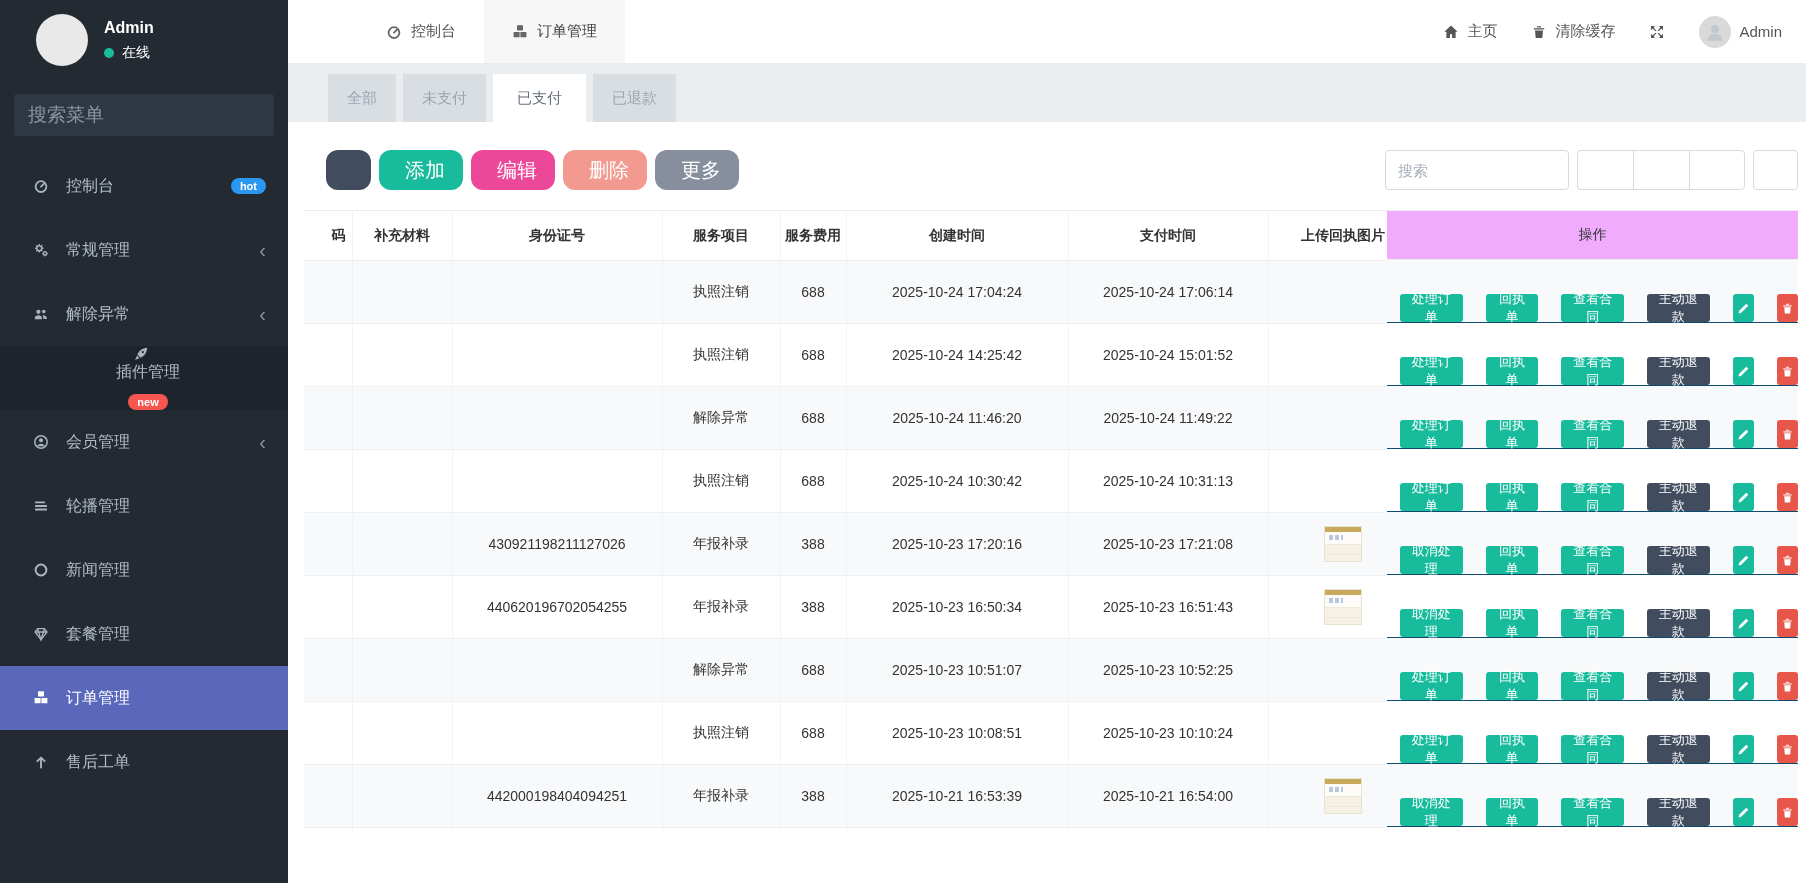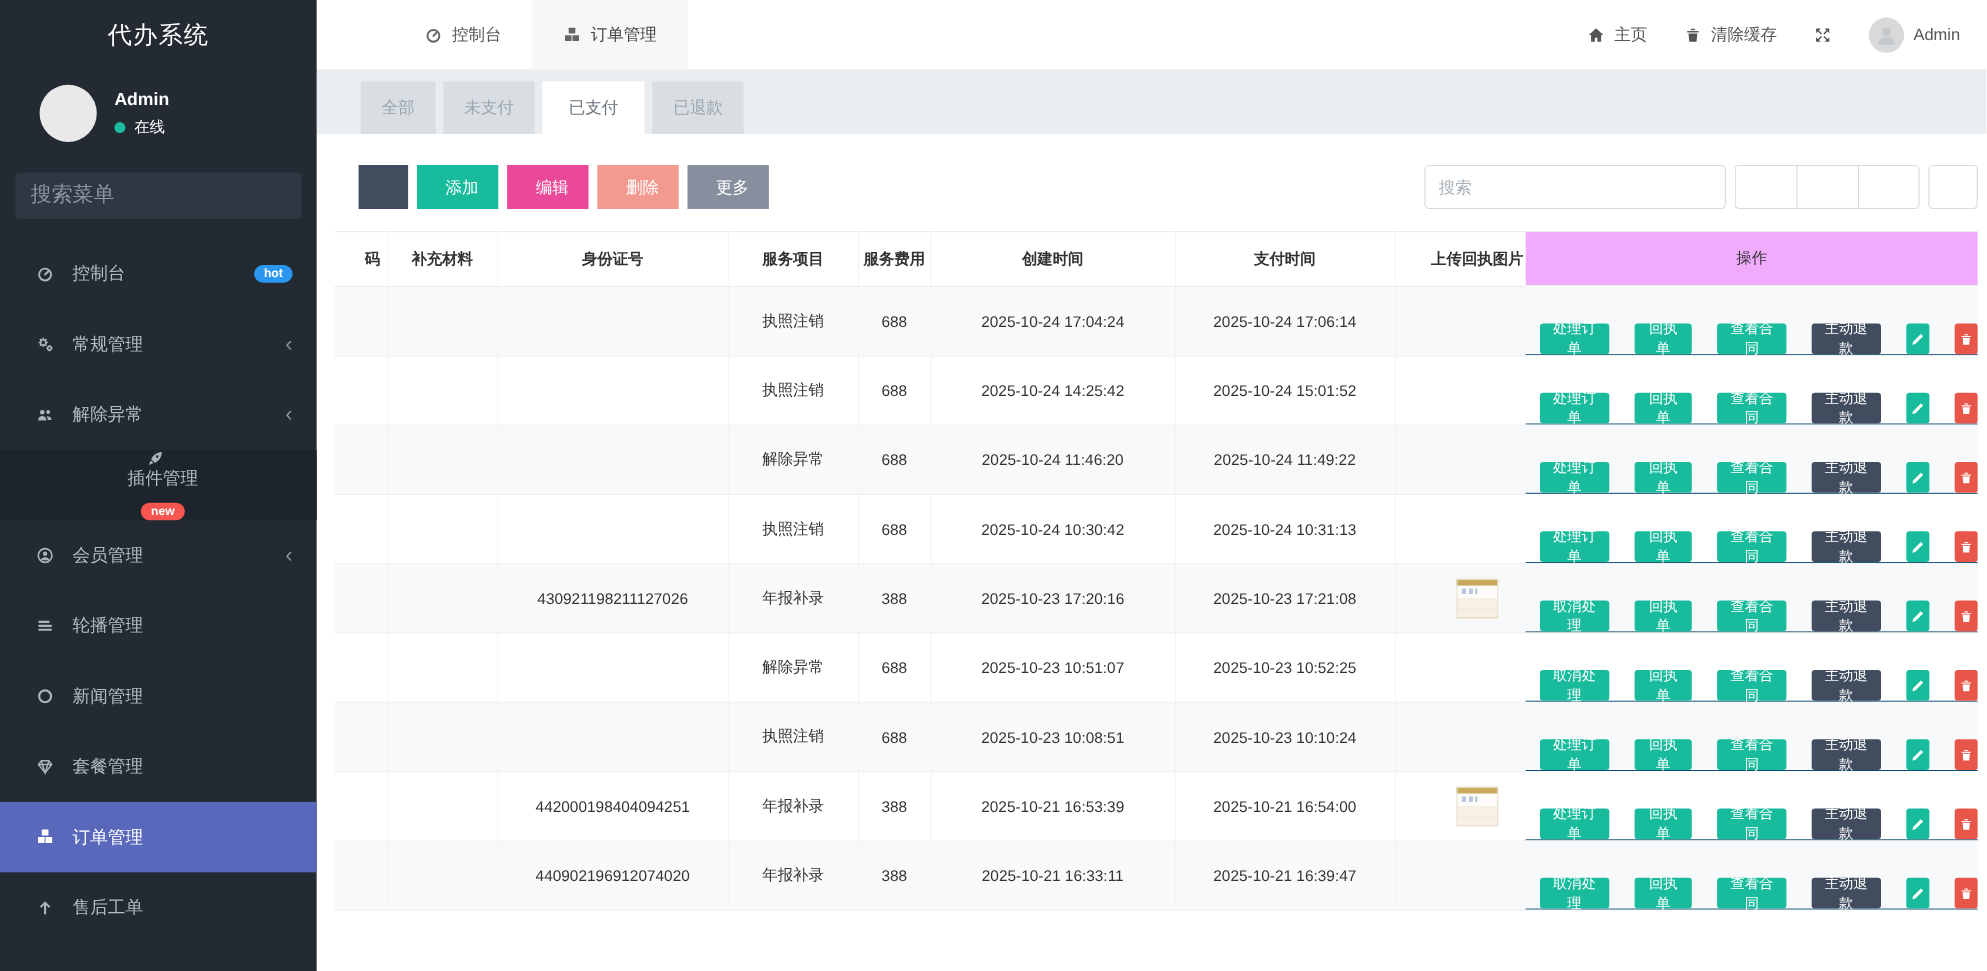--- a/index.html
+++ b/index.html
@@ -54,31 +54,31 @@
   
   .filter-bar { height:59px; background:#e9edf0; display:flex; align-items:flex-end; padding-left:40px; }
   .f-tab { height:48px; display:flex; align-items:center; padding:0 19px; margin-right:7px;
     background:#d9dee3; color:#9aa6b0; font-size:15px; cursor:pointer; }
   .f-tab.active { background:#fff; color:#68727c; padding:0 24px; }
 
   
   .content { flex:1; background:#fff; padding:28px 8px 0 16px; overflow:hidden; }
   .toolbar { display:flex; align-items:center; }
   .tb-left { display:flex; gap:8px; margin-left:22px; }
-  .btn { height:40px; border:none; border-radius:0; color:#fff; font-size:15px; cursor:pointer;
+  .btn { height:40px; border:none; border-radius:12px; color:#fff; font-size:20px; cursor:pointer;
     display:inline-flex; align-items:center; gap:8px; padding:0 18px;
     font-family:"Liberation Sans","DejaVu Sans",sans-serif; }
   .btn .icon { color:#fff; }
   .btn-refresh { background:#414d5f; width:45px; justify-content:center; padding:0; }
   .btn-add { background:#18bc9c; }
   .btn-edit { background:#ec4899; }
   .btn-del { background:#f29a8f; }
   .btn-more { background:#878e9d; }
   .tb-right { margin-left:auto; display:flex; align-items:center; gap:8px; }
-  .search-input { width:274px; height:40px; border:1px solid #d5d9dd; border-radius:4px;
+  .search-input { width:184px; height:40px; border:1px solid #d5d9dd; border-radius:4px;
     font-size:15px; padding:0 12px; color:#333; outline:none; }
   .search-input::placeholder { color:#a8b0b8; }
   .btn-group { display:flex; }
   .wbtn { height:40px; background:#fff; border:1px solid #d7dbdf; color:#454c55; cursor:pointer;
     display:inline-flex; align-items:center; justify-content:center; gap:5px; width:56px; }
   .btn-group .wbtn { border-right-width:0; }
   .btn-group .wbtn:first-child { border-radius:4px 0 0 4px; }
   .btn-group .wbtn:last-child { border-radius:0 4px 4px 0; border-right-width:1px; }
   .wbtn.single { width:45px; border-radius:4px; }
   .caret { color:#454c55; }
@@ -114,21 +114,20 @@
   .obtn.iconbtn { width:27px; padding:0; }
   .obtn.red { background:#e8564a; }
   .obtn .icon svg { width:13px; height:13px; }
 </style>
 </head>
 <body>
 
 <div class="app">
 
   <aside class="sidebar">
-    <div class="brand">代办系统</div>
     <div class="user-panel">
       <div class="avatar-lg">
           <span class="icon"></span>
         </div>
       <div class="user-meta">
         <div class="user-name">Admin</div>
         <div class="user-status">
           <span class="status-dot"></span>
           <span>在线</span>
         </div>
@@ -461,20 +460,33 @@
                 <td>2025-10-23 17:20:16</td>
                 <td>2025-10-23 17:21:08</td>
                 <td>
                   <div class="thumb"></div>
                 </td>
                 <td></td>
               </tr>
               <tr>
                 <td></td>
                 <td></td>
+                <td>440620196702054255</td>
+                <td>年报补录</td>
+                <td>388</td>
+                <td>2025-10-23 16:50:34</td>
+                <td>2025-10-23 16:51:43</td>
+                <td>
+                  <div class="thumb"></div>
+                </td>
+                <td></td>
+              </tr>
+              <tr>
+                <td></td>
+                <td></td>
                 <td></td>
                 <td>解除异常</td>
                 <td>688</td>
                 <td>2025-10-23 10:51:07</td>
                 <td>2025-10-23 10:52:25</td>
                 <td></td>
                 <td></td>
               </tr>
               <tr>
                 <td></td>

